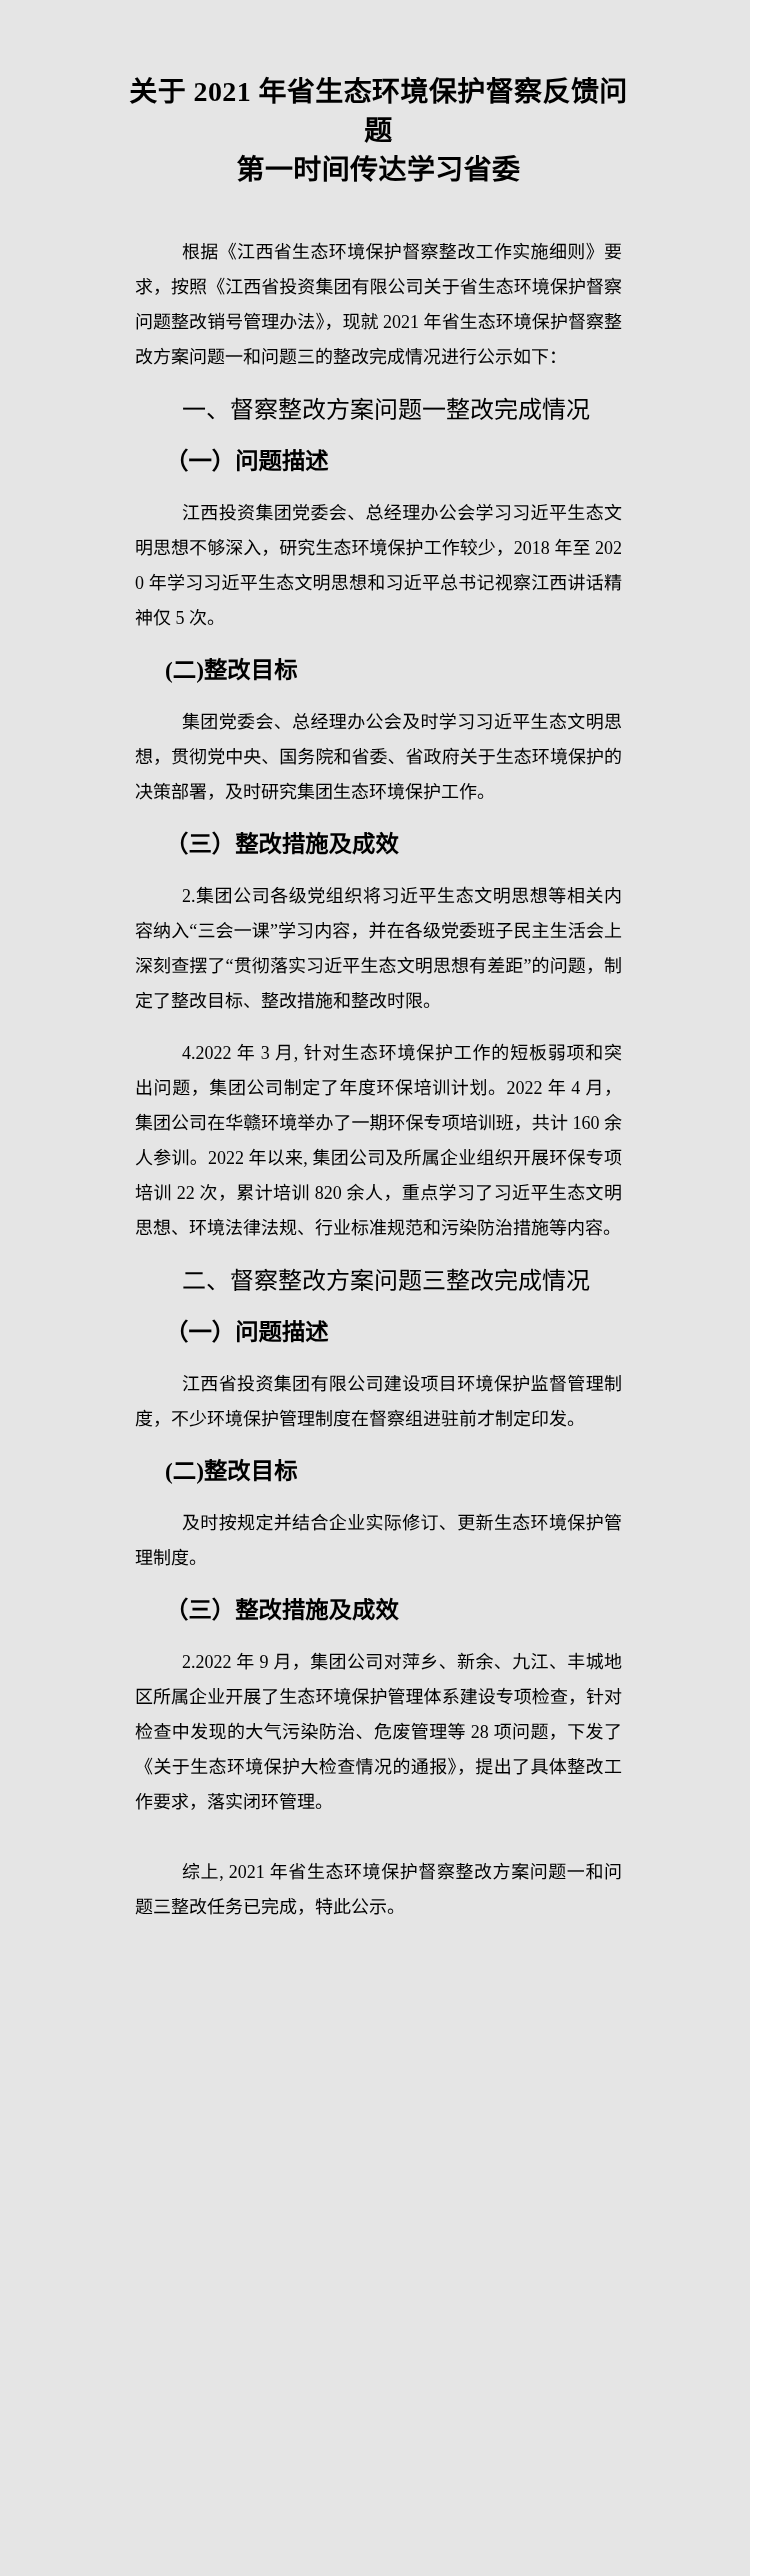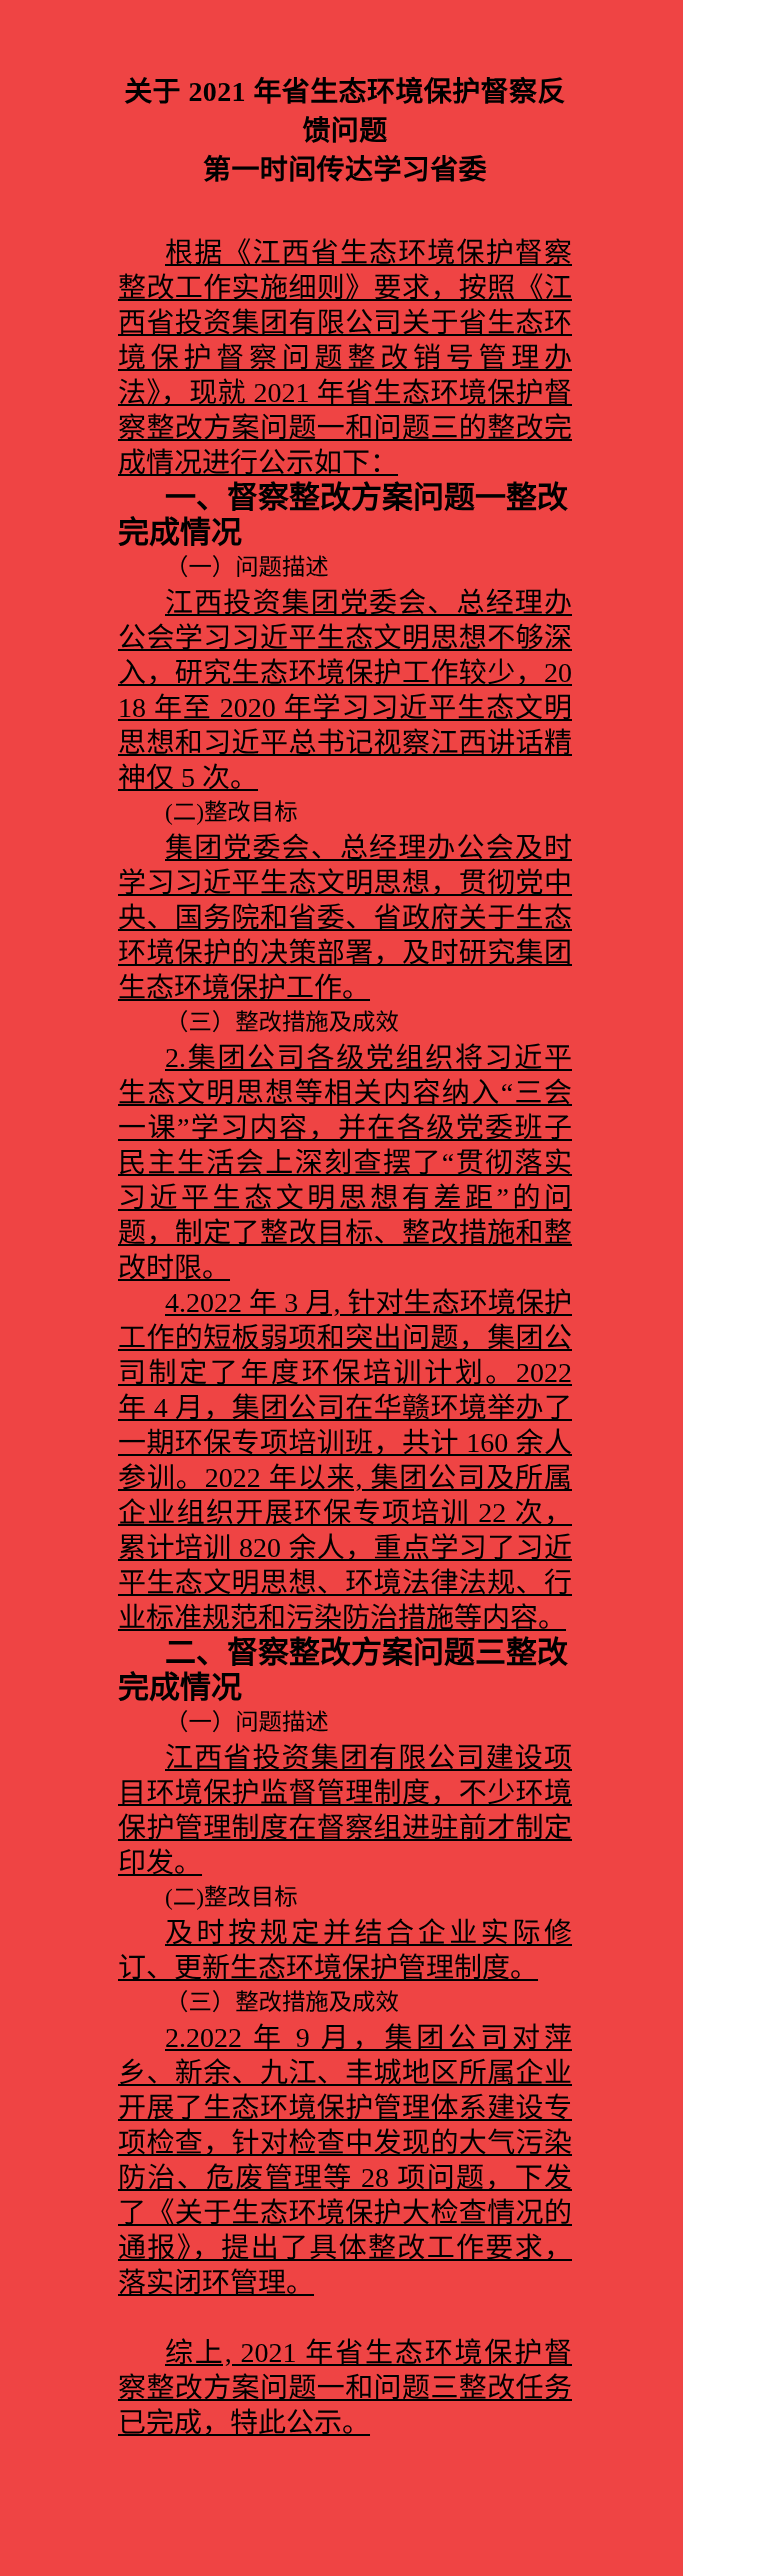--- a/index.html
+++ b/index.html
@@ -9,56 +9,55 @@
   }
   body {
     width: 765px;
     height: 2576px;
     color: #000000;
     font-family: "Liberation Serif", "DejaVu Serif", serif;
     overflow: hidden;
   }
   .page {
     box-sizing: border-box;
-    width: 683px;
+    width: 750px;
     height: 2576px;
     padding: 72px 111px 48px 118px;
-    background: #ef4444;
+    background: #e5e5e5;
   }
   .doc-title {
     font-family: "Liberation Serif", "DejaVu Serif", serif;
     font-weight: bold;
     font-size: 28px;
     line-height: 39px;
     text-align: center;
     margin: 0 0 46px 0;
     letter-spacing: 0.4px;
   }
   .title-line { display: block; }
   .para {
     font-family: "Liberation Serif", "DejaVu Serif", serif;
-    font-size: 28px;
+    font-size: 18px;
     line-height: 35px;
     text-align: justify;
     text-indent: 47px;
-    margin: 0;
+    margin: 17px;
     word-break: break-all;
-    text-decoration: underline;
   }
   .sec-heading {
     font-family: "Liberation Sans", "DejaVu Sans", sans-serif;
-    font-weight: bold;
-    font-size: 31px;
+    font-weight: normal;
+    font-size: 24px;
     line-height: 35px;
     text-indent: 47px;
-    margin: 0;
+    margin: 17px;
   }
   .sub-heading {
     font-family: "Liberation Serif", "DejaVu Serif", serif;
-    font-weight: normal;
+    font-weight: bold;
     font-size: 23.4px;
     line-height: 35px;
     text-indent: 47px;
     margin: 0;
   }
   .conclusion-gap { margin-top: 35px; }
 </style>
 </head>
 <body>
 

